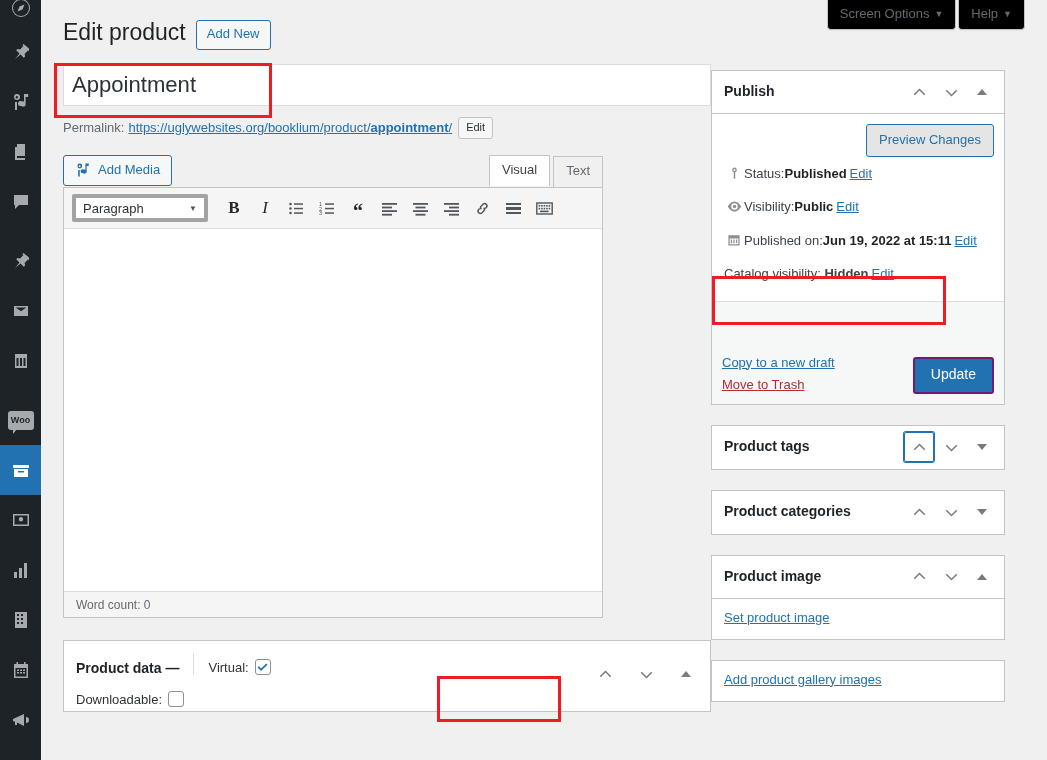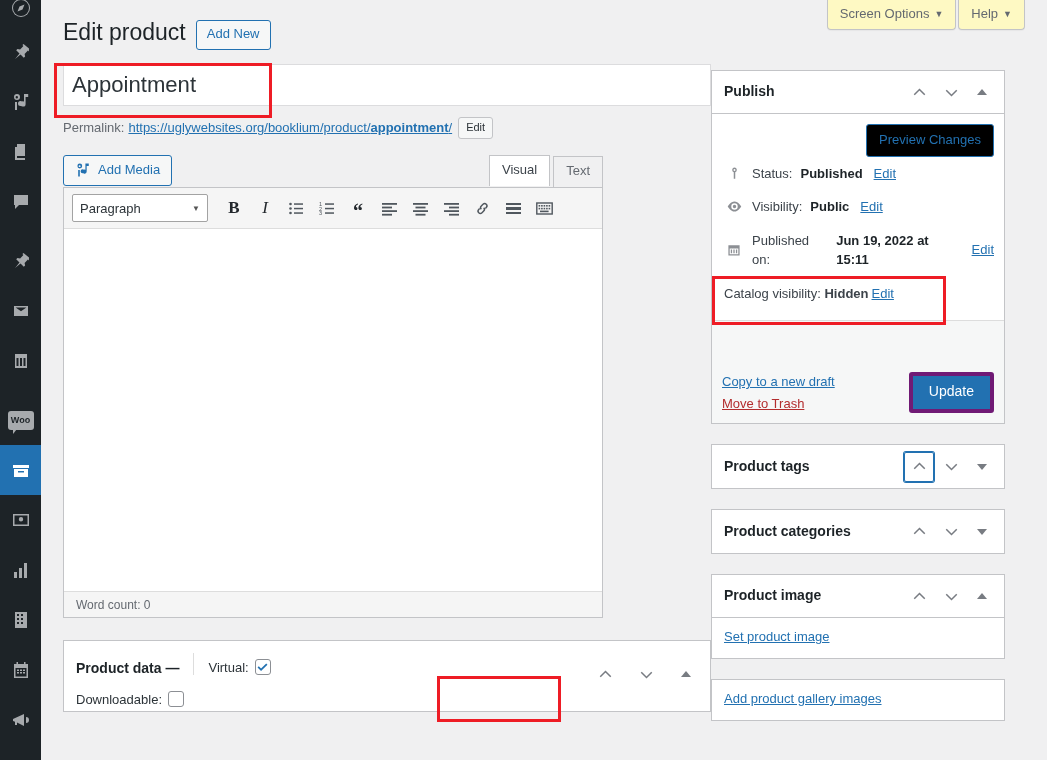--- a/index.html
+++ b/index.html
@@ -57,21 +57,21 @@
 
   
   .wrap { position: absolute; left: 41px; top: 0; right: 0; bottom: 0; }
 
   
   .screen-meta {
     position: absolute; right: 22px; top: 0;
     display: flex; gap: 2px;
   }
   .meta-tab {
-    background: #fef9c3;
+    background: #000000;
     border: 1px solid #c3c4c7;
     border-top: none;
     border-radius: 0 0 4px 4px;
     padding: 6px 12px 7px;
     font-size: 13px;
     color: #646970;
     cursor: pointer;
     line-height: 1.2;
     box-shadow: 0 1px 1px rgba(0,0,0,.04);
   }
@@ -200,21 +200,21 @@
   .mce-toolbar {
     background: #f5f5f5;
     border-bottom: 1px solid #ddd;
     padding: 6px 8px;
     display: flex; align-items: center; gap: 3px;
     height: 41px;
   }
   .mce-style-select {
     width: 136px; height: 28px;
     background: #fff;
-    border: 1px solid #a3a3a3;
+    border: 4px solid #a3a3a3;
     border-radius: 2px;
     display: flex; align-items: center; justify-content: space-between;
     padding: 0 7px;
     font-size: 13px;
     color: #2c3338;
     cursor: pointer;
     margin-right: 9px;
   }
   .mce-style-select .caret { font-size: 8px; color: #555; }
   .mce-btn {
@@ -354,32 +354,31 @@
 
   
   .submitbox { }
   .minor-publishing {
     padding: 10px;
     border-bottom: 1px solid #ddd;
   }
   .preview-row { text-align: right; }
   .preview-button {
     display: inline-block;
-    background: #000000;
+    background: #e5e5e5;
     border: 1px solid #2271b1;
     color: #2271b1;
     border-radius: 3px;
     padding: 5px 12px 6px;
     font-size: 13px;
     line-height: 1.5;
     cursor: pointer;
   }
   .misc-pub-section {
     display: flex; align-items: center;
-    gap: 8px;
     padding: 7px 0 7px 2px;
     font-size: 13px;
     color: #3c434a;
     line-height: 1.5;
   }
   .misc-icon { width: 20px; display: flex; justify-content: center; flex: none; }
   .misc-icon svg { fill: #8c8f94; display: block; }
   .misc-pub-section b { color: #1d2327; }
   .edit-link {
     color: #2271b1;
@@ -397,21 +396,21 @@
     padding: 10px;
     background: #f6f7f7;
     display: flex; align-items: flex-end; justify-content: space-between;
     min-height: 66px;
   }
   .delete-links { display: flex; flex-direction: column; gap: 7px; padding-bottom: 2px;}
   .copy-draft-link { color: #2271b1; text-decoration: underline; cursor: pointer; font-size: 13px; margin-top: 43px; }
   .trash-link { color: #b32d2e; text-decoration: underline; cursor: pointer; font-size: 13px; }
   .button-primary {
     background: #2271b1;
-    border: 4px solid #701a75;
+    border: 2px solid #701a75;
     color: #fff;
     border-radius: 3px;
     padding: 6px 16px 7px;
     font-size: 14px;
     cursor: pointer;
     line-height: 1.4;
   }
   .inside-links {
     padding: 11px 12px 14px;
   }

